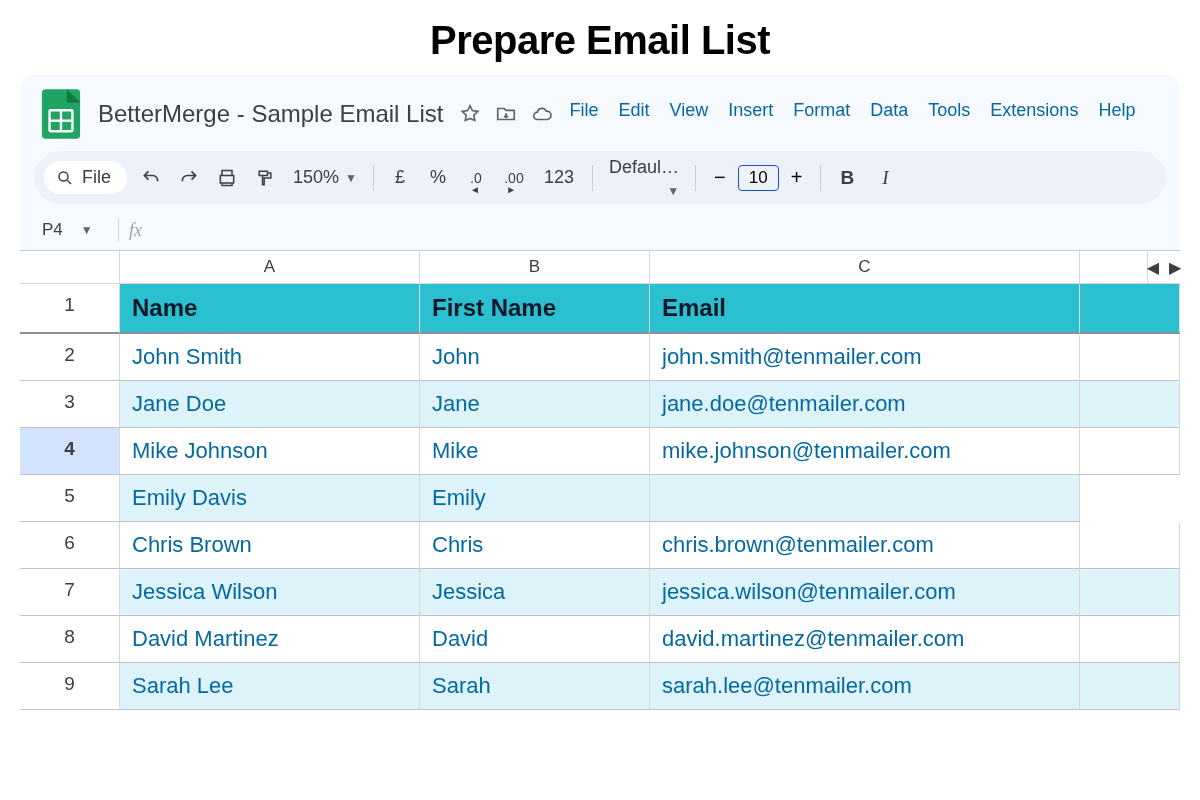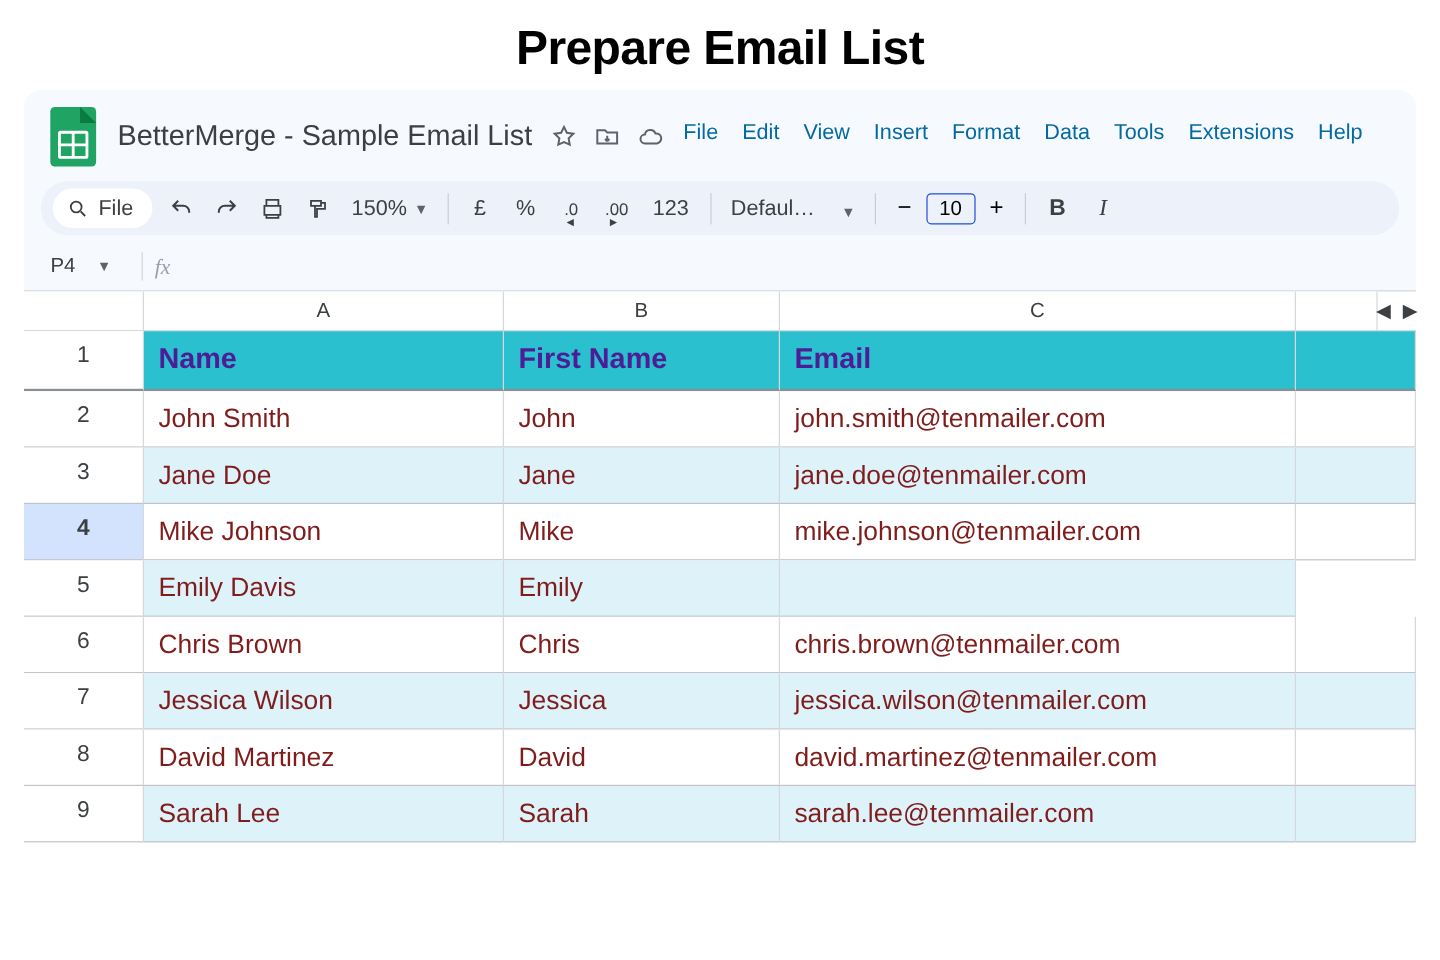--- a/index.html
+++ b/index.html
@@ -76,21 +76,21 @@
     color: #3c4043;
   }
   .tb-btn {
     width: 28px; height: 28px;
     display: inline-flex; align-items: center; justify-content: center;
     color: #3c4043; font-size: 18px; cursor: pointer;
     border-radius: 4px;
   }
   .tb-sep { width: 1px; height: 26px; background: #c7cdd6; margin: 0 2px; }
   .zoom-group { display: flex; align-items: center; gap: 6px; font-size: 18px; color:#3c4043; padding:0 4px;}
-  .font-group { display:flex; align-items:flex-end; gap:22px; font-size:18px; color:#3c4043; padding:0 4px;}
+  .font-group { display:flex; align-items:flex-end; gap:6px; font-size:18px; color:#3c4043; padding:0 4px;flex-direction:column;}
   .fontsize-group { display:flex; align-items:center; gap:6px;}
   .fs-box {
     border: 1px solid #1d4ed8;
     border-radius: 4px;
     padding: 2px 10px;
     font-size: 17px;
   }
   .name-box-row {
     display: flex;
     align-items: center;
@@ -146,30 +146,30 @@
     color: #3c4043;
     padding: 10px 0;
     background: #fff;
   }
   .rh.selected { background: #d3e3fd; font-weight:700;}
   .cell {
     border-right: 1px solid #d5d8dc;
     border-bottom: 1px solid #c0c3c8;
     padding: 10px 12px;
     font-size: 22px;
-    color: #7f1d1d;
+    color: #0369a1;
     background: #fff;
     white-space: nowrap;
     overflow: hidden;
   }
   .row.header .cell {
     background: #2ac0cf;
     font-weight: 700;
     font-size: 24px;
-    color: #4c1d95;
+    color: #0f172a;
     border-bottom: 2px solid #8a8f96;
   }
   .row.header .rh { border-bottom: 2px solid #8a8f96; }
   .row.alt .cell { background: #def2f9; }
   .trailing {
     border-right: 1px solid #d5d8dc;
     border-bottom: 1px solid #c0c3c8;
     background:#fff;
   }
   .row.header .trailing { background:#2ac0cf; border-bottom:2px solid #8a8f96;}

